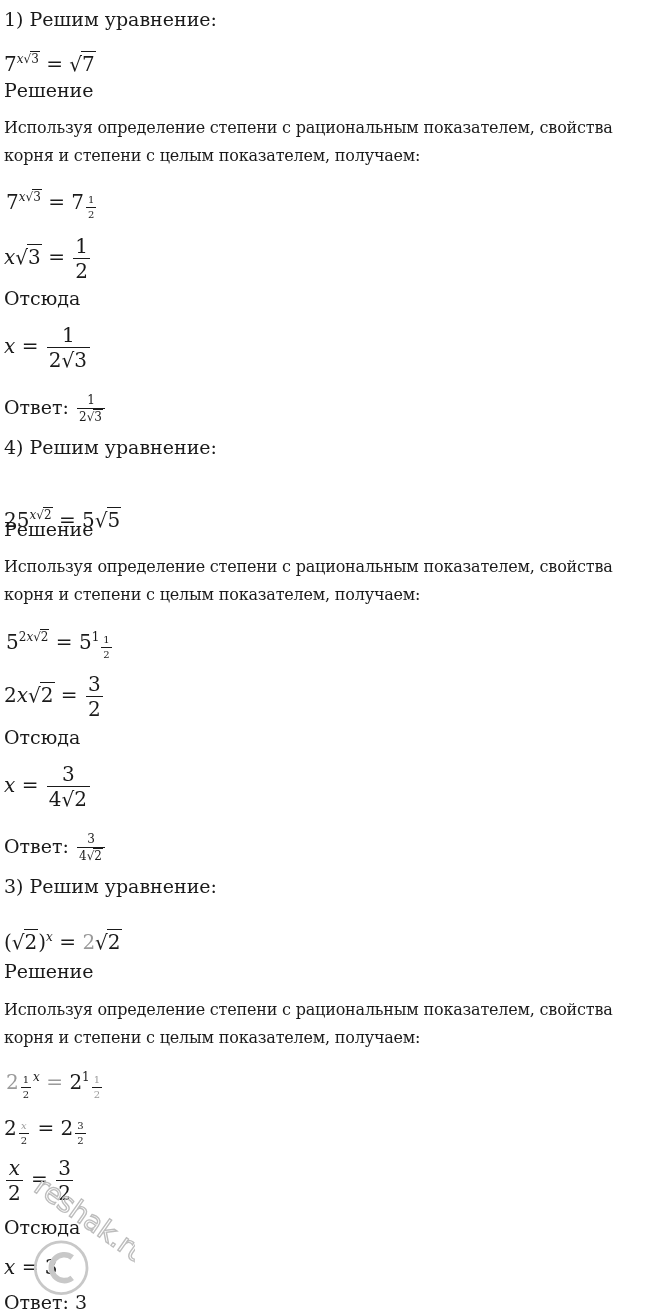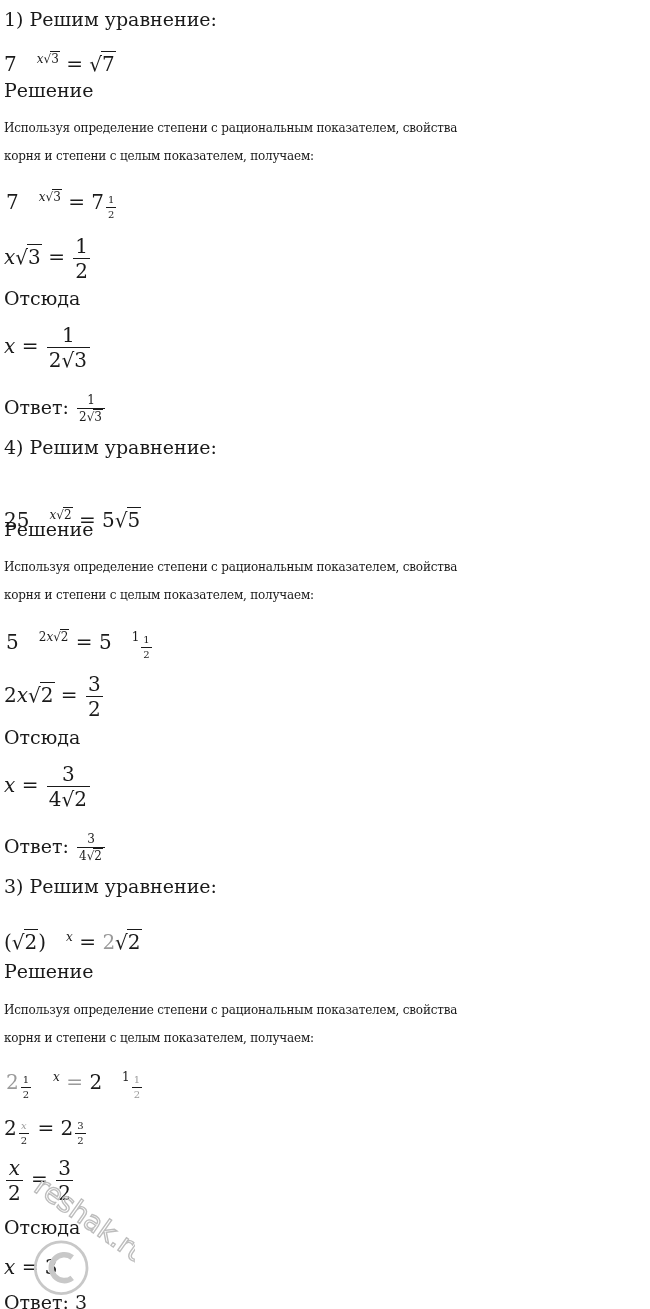--- a/index.html
+++ b/index.html
@@ -3,24 +3,24 @@
 <meta charset="utf-8">
 <style>
   html, body { margin: 0; padding: 0; background: #ffffff; }
   body {
     width: 650px; height: 1309px; position: relative; overflow: hidden;
     font-family: "DejaVu Serif", "Liberation Serif", serif;
     color: #1a1a1a;
   }
   .page { position: relative; width: 628px; height: 1309px; }
   .line { position: absolute; left: 4px; white-space: nowrap; font-size: 19px; line-height: 22px; }
-  .para { position: absolute; left: 4px; width: 645px; font-size: 12px; line-height: 28px; letter-spacing: -0.2px; }
+  .para { position: absolute; left: 4px; width: 645px; font-size: 16px; line-height: 28px; letter-spacing: -0.2px; }
   .m { font-family: "DejaVu Serif", "Liberation Serif", serif; font-size: 20px; position: absolute; left: 4px; white-space: nowrap; }
   .var { font-style: italic; }
-  sup { font-size: 12px; vertical-align: 8px; line-height: 0; margin-left: 20px; }
+  sup { font-size: 12px; vertical-align: 8px; line-height: 0; }
   .frac { display: inline-flex; flex-direction: column; align-items: center; vertical-align: middle; line-height: 1; margin: 0 2px; }
   .frac .num { padding: 0 2px 2px; }
   .frac .den { border-top: 1.4px solid #1a1a1a; padding: 2px 2px 0; }
   .frac.small { font-size: 12px; }
   .frac.tiny { font-size: 10px; vertical-align: 6px; }
   .frac.tiny .den { border-top-width: 1px; }
   .sqrt { display: inline-block; }
   .sqrt .rad { border-top: 1.3px solid #1a1a1a; padding: 0 1px; margin-left: -1px; }
   .faint { color: #9a9a9a; }
   .watermark { position: absolute; left: 15px; top: 1180px; width: 120px; height: 120px; pointer-events: none; }

